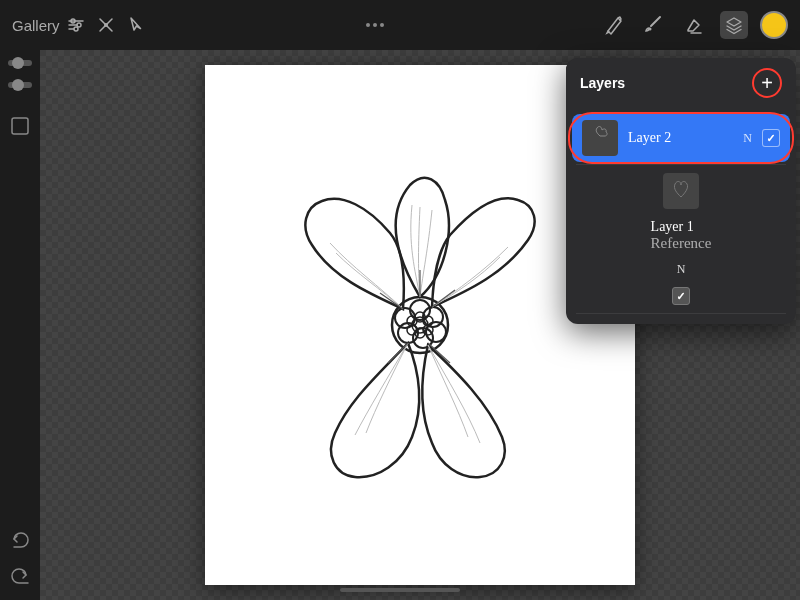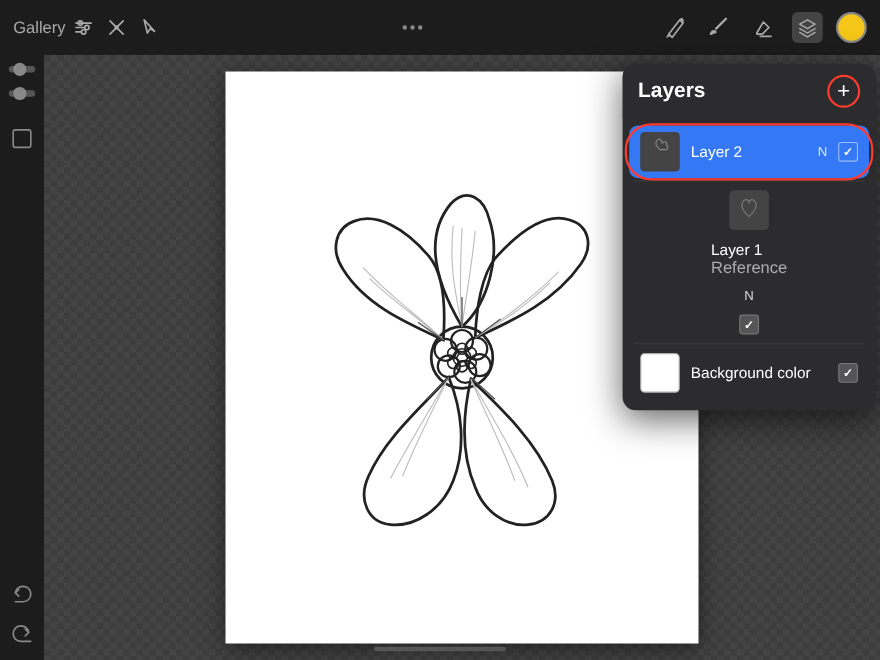--- a/index.html
+++ b/index.html
@@ -198,41 +198,42 @@
     .layers-header {
       display: flex;
       align-items: center;
       justify-content: space-between;
       padding: 10px 14px;
       background: #2c2c2e;
     }
 
     .layers-title {
       color: #fff;
-      font-size: 19px;
+      font-size: 14px;
       font-weight: 600;
     }
 
     .add-layer-btn {
       width: 30px;
       height: 30px;
       border-radius: 50%;
       background: transparent;
       border: 2px solid #ff3b30;
       color: #fff;
       font-size: 20px;
       display: flex;
       align-items: center;
       justify-content: center;
       cursor: pointer;
       line-height: 1;
     }
 
     .layers-list {
       padding: 4px 0 8px;
+      font-family: Liberation Serif, serif;
     }
 
     
     .layer-item {
       display: flex;
       align-items: center;
       padding: 6px 10px;
       gap: 10px;
       cursor: pointer;
       position: relative;
@@ -558,24 +559,17 @@
       <div class="layer-info">
         <div class="layer-name">Layer 1</div>
         <div class="layer-sub">Reference</div>
       </div>
       <span class="layer-mode">N</span>
       <div class="layer-checkbox dark checked"></div>
     </div>
 
     <div class="layer-divider"></div>
 
-    <div class="layer-item bg-layer">
-      <div class="layer-thumbnail white-bg"></div>
-      <div class="layer-info">
-        <div class="layer-name">Background color</div>
-      </div>
-      <div class="layer-checkbox dark checked"></div>
-    </div>
 
   </div>
 </div>
 
 <div class="bottom-indicator"></div>
 
 </body></html>

